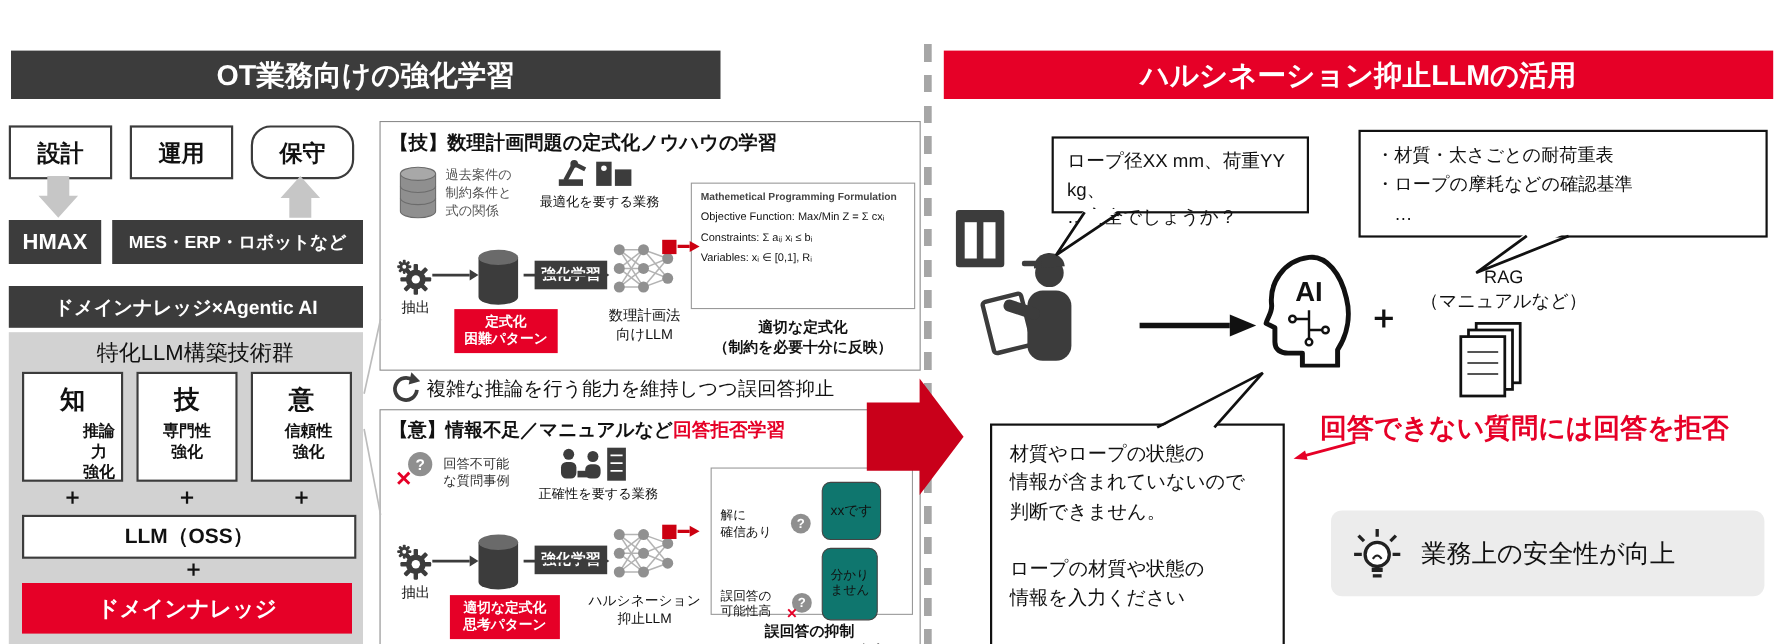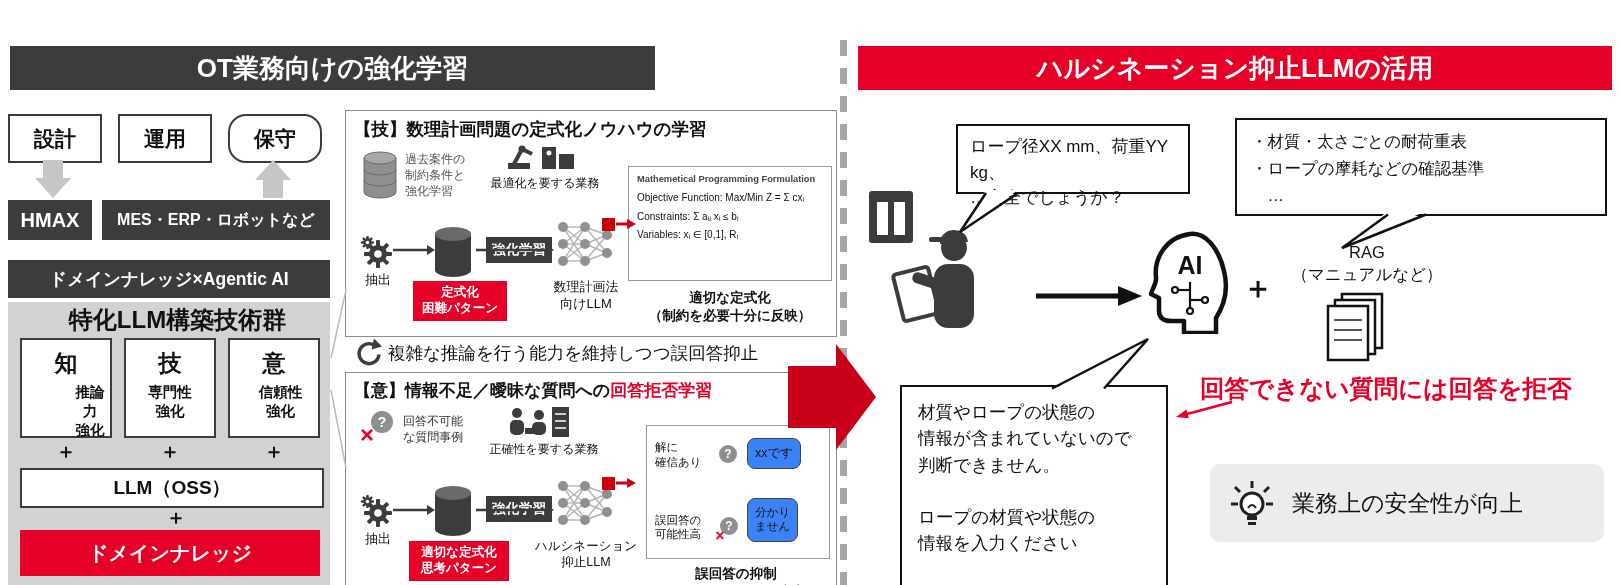--- a/index.html
+++ b/index.html
@@ -8,42 +8,42 @@
   .abs{position:absolute;}
   .flexc{display:flex;align-items:center;justify-content:center;text-align:center;}
   .dark{background:#3c3c3c;color:#fff;font-weight:700;}
   .wbox{background:#fff;border:2.5px solid #3c3c3c;color:#111;font-weight:700;}
   .rbox{background:#e60027;color:#fff;font-weight:700;}
   .pre{white-space:pre-line;}
   .bubble{position:absolute;background:#fff;border:2.5px solid #111;}
   .panelbox{position:absolute;background:#fff;border:1.5px solid #8c8c8c;}
   .rsq{position:absolute;width:13px;height:13px;background:#cc0011;}
   .caserow{position:absolute;display:flex;align-items:flex-end;gap:6px;}
-  .casebub{border:1.8px solid #444;border-radius:8px;padding:7px 7px;font-size:12.5px;
-    text-align:center;white-space:pre-line;line-height:1.2;background:#3b82f6;}
+  .casebub{border:1.8px solid #444;border-radius:8px;padding:18px 7px;font-size:12.5px;
+    text-align:center;white-space:pre-line;line-height:1.2;background:#0f766e;}
 </style>
 </head>
 <body>
 
 <div id="canvas">
 
   <div class="abs dark flexc" style="left:10px;top:6px;width:645px;height:44px;font-size:26px;">OT業務向けの強化学習</div>
   <div class="abs rbox flexc" style="left:858px;top:6px;width:754px;height:44px;font-size:26px;">ハルシネーション抑止LLMの活用</div>
   <div class="abs" style="left:840px;top:0;width:7px;height:585px;background:repeating-linear-gradient(180deg,#a6a6a6 0 16px,transparent 16px 28px);"></div>
 
   <div class="abs wbox flexc" style="left:8px;top:74px;width:90px;height:45px;font-size:21px;">設計</div>
   <div class="abs wbox flexc" style="left:118px;top:74px;width:90px;height:45px;font-size:21px;">運用</div>
   <div class="abs wbox flexc" style="left:228px;top:74px;width:90px;height:45px;font-size:21px;border-radius:18px;">保守</div>
 
   <div class="abs dark flexc" style="left:8px;top:160px;width:84px;height:40px;font-size:20px;">HMAX</div>
   <div class="abs dark flexc" style="left:102px;top:160px;width:228px;height:40px;font-size:16px;">MES・ERP・ロボットなど</div>
   <div class="abs dark flexc" style="left:8px;top:220px;width:322px;height:38px;font-size:17.5px;">ドメインナレッジ×Agentic AI</div>
 
   <div class="abs" style="left:8px;top:262px;width:322px;height:292px;background:#d2d2d2;"></div>
-  <div class="abs flexc" style="left:8px;top:266px;width:339px;height:28px;font-size:24px;font-weight:700;">特化LLM構築技術群</div>
+  <div class="abs flexc" style="left:8px;top:266px;width:339px;height:28px;font-size:20px;font-weight:400;">特化LLM構築技術群</div>
 
   <div class="abs wbox" style="left:20px;top:298px;width:92px;height:100px;text-align:center;padding-top:8px;box-sizing:border-box;">
     <div style="font-size:23px;">知</div>
     <div class="pre" style="font-size:14.5px;line-height:1.3;margin-top:4px;padding-left:48px;">推論力
 強化</div>
   </div>
   <div class="abs wbox" style="left:124px;top:298px;width:92px;height:100px;text-align:center;padding-top:8px;box-sizing:border-box;">
     <div style="font-size:23px;">技</div>
     <div class="pre" style="font-size:14.5px;line-height:1.3;margin-top:4px;">専門性
 強化</div>
@@ -65,21 +65,21 @@
   <div class="panelbox" style="left:345px;top:70px;width:490px;height:225px;">
     <div class="abs" style="left:8px;top:6px;width:460px;font-size:17.5px;font-weight:700;">【技】数理計画問題の定式化ノウハウの学習</div>
 
     <svg class="abs" style="left:13px;top:38px;" width="42" height="52" viewBox="0 0 42 52">
       <path d="M5 9 V43 a16 6 0 0 0 32 0 V9" fill="#8f8f8f" stroke="#6b6b6b"></path>
       <ellipse cx="21" cy="9" rx="16" ry="6" fill="#a8a8a8" stroke="#6b6b6b"></ellipse>
       <path d="M5 20 a16 6 0 0 0 32 0 M5 31 a16 6 0 0 0 32 0" fill="none" stroke="#6b6b6b"></path>
     </svg>
     <div class="abs pre" style="left:59px;top:40px;width:92px;font-size:12px;line-height:1.35;color:#555;">過去案件の
 制約条件と
-強化学習</div>
+式の関係</div>
 
     <svg class="abs" style="left:160px;top:30px;" width="70" height="30" viewBox="0 0 70 30">
       <rect x="2" y="22" width="22" height="6" fill="#3c3c3c"></rect>
       <line x1="8" y1="23" x2="16" y2="8" stroke="#3c3c3c" stroke-width="4"></line>
       <circle cx="16" cy="8" r="3.5" fill="#3c3c3c"></circle>
       <line x1="16" y1="8" x2="26" y2="13" stroke="#3c3c3c" stroke-width="4"></line>
       <rect x="36" y="6" width="14" height="22" fill="#3c3c3c"></rect>
       <rect x="53" y="13" width="15" height="15" fill="#3c3c3c"></rect>
       <circle cx="43" cy="12" r="2.5" fill="#fff"></circle>
     </svg>
@@ -157,21 +157,21 @@
   </div>
 
   <svg class="abs" style="left:352px;top:298px;" width="30" height="30" viewBox="0 0 30 30">
     <path d="M23.5 8 A 10 10 0 1 0 27 16.5" fill="none" stroke="#3c3c3c" stroke-width="3.4"></path>
     <polygon points="22,0.5 30,8.5 19.5,11.5" fill="#3c3c3c"></polygon>
   </svg>
   <div class="abs" style="left:388px;top:301px;width:450px;font-size:17.5px;">複雑な推論を行う能力を維持しつつ誤回答抑止</div>
 
   <div class="panelbox" style="left:345px;top:332px;width:490px;height:240px;">
     <div class="abs" style="left:8px;top:6px;width:470px;font-size:17px;font-weight:700;">
-      <span>【意】情報不足／曖昧な質問への</span><span style="color:#e60027;">回答拒否学習</span>
+      <span>【意】情報不足／マニュアルなど</span><span style="color:#e60027;">回答拒否学習</span>
     </div>
 
     <svg class="abs" style="left:13px;top:36px;" width="38" height="38" viewBox="0 0 38 38">
       <circle cx="23" cy="13" r="11" fill="#8f8f8f"></circle>
       <text x="23" y="18" font-size="14" font-weight="bold" fill="#fff" text-anchor="middle">?</text>
       <text x="8" y="34" font-size="24" font-weight="bold" fill="#e60027" text-anchor="middle">×</text>
     </svg>
     <div class="abs pre" style="left:57px;top:40px;width:90px;font-size:12px;line-height:1.35;color:#333;">回答不可能
 な質問事例</div>
 

